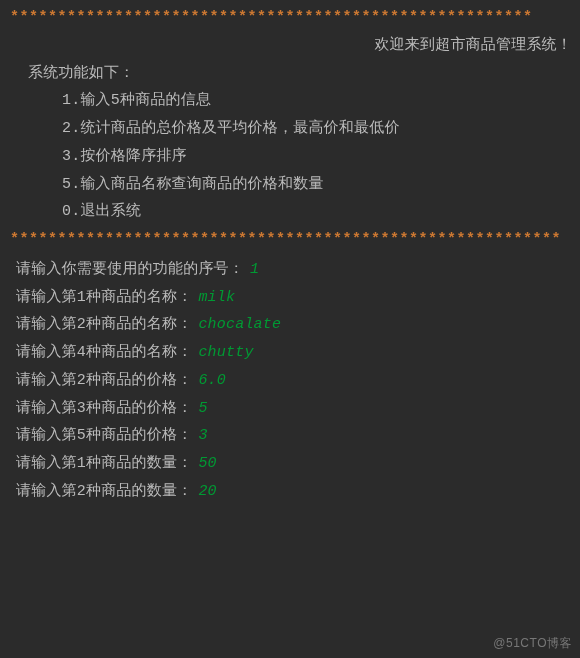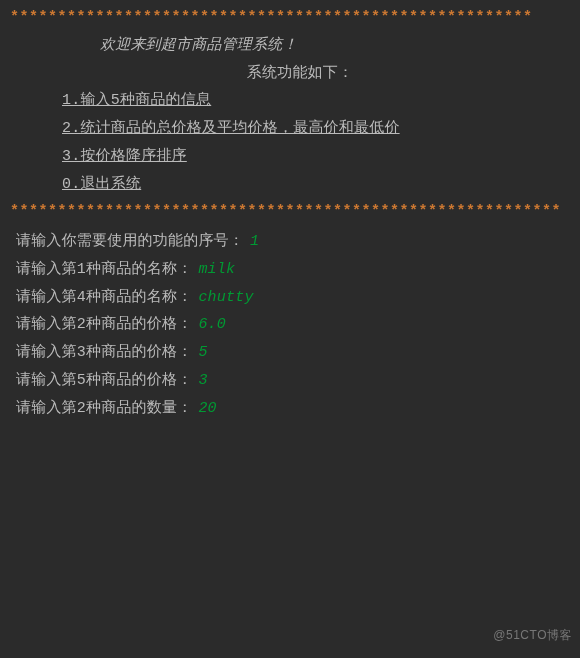--- a/index.html
+++ b/index.html
@@ -14,65 +14,68 @@
     overflow: hidden;
     position: relative;
   }
   .terminal {
     padding: 4px 8px 4px 10px;
     line-height: 1.85;
     letter-spacing: 0.2px;
   }
   .line { white-space: pre; }
   .star { color: #cc7832; font-weight: bold; letter-spacing: 0.5px; }
-  .title { text-align: left; padding-left: 90px; font-style: italic; }
-  .banner-head { padding-left: 18px; text-align: center; }
-  .menu-item { padding-left: 52px; text-decoration: underline; }
+  .title { text-align: right; padding-left: 90px; }
+  .banner-head { padding-left: 18px; }
+  .menu-item { padding-left: 52px; }
   .prompt-line { padding-left: 6px; }
   .sep { height: 2px; }
   .input-val {
     color: #009933;
     font-style: italic;
     margin-left: 6px;
   }
   .watermark {
     position: absolute;
     right: 8px;
-    bottom: 14px;
+    bottom: 6px;
     color: #777;
     font-size: 12px;
     font-family: sans-serif;
     letter-spacing: 0.5px;
   }
 </style>
 </head>
 <body>
 
 <div class="terminal">
 
   <div class="line star">*******************************************************</div>
 
   <div class="line title">欢迎来到超市商品管理系统！</div>
 
   <div class="line banner-head">系统功能如下：</div>
 
   <div class="line menu-item">1.输入5种商品的信息</div>
   <div class="line menu-item">2.统计商品的总价格及平均价格，最高价和最低价</div>
   <div class="line menu-item">3.按价格降序排序</div>
+  <div class="line menu-item">5.输入商品名称查询商品的价格和数量</div>
   <div class="line menu-item">0.退出系统</div>
 
   <div class="line star">**********************************************************</div>
 
   <div class="sep"></div>
 
   <div id="prompt-container">
       <div class="line prompt-line"><span>请输入你需要使用的功能的序号：</span><span class="input-val">1</span></div>
       <div class="line prompt-line"><span>请输入第1种商品的名称：</span><span class="input-val">milk</span></div>
+      <div class="line prompt-line"><span>请输入第2种商品的名称：</span><span class="input-val">chocalate</span></div>
       <div class="line prompt-line"><span>请输入第4种商品的名称：</span><span class="input-val">chutty</span></div>
       <div class="line prompt-line"><span>请输入第2种商品的价格：</span><span class="input-val">6.0</span></div>
       <div class="line prompt-line"><span>请输入第3种商品的价格：</span><span class="input-val">5</span></div>
       <div class="line prompt-line"><span>请输入第5种商品的价格：</span><span class="input-val">3</span></div>
+      <div class="line prompt-line"><span>请输入第1种商品的数量：</span><span class="input-val">50</span></div>
       <div class="line prompt-line"><span>请输入第2种商品的数量：</span><span class="input-val">20</span></div>
     </div>
 
 </div>
 
 <div class="watermark">@51CTO博客</div>
 
 </body></html>

